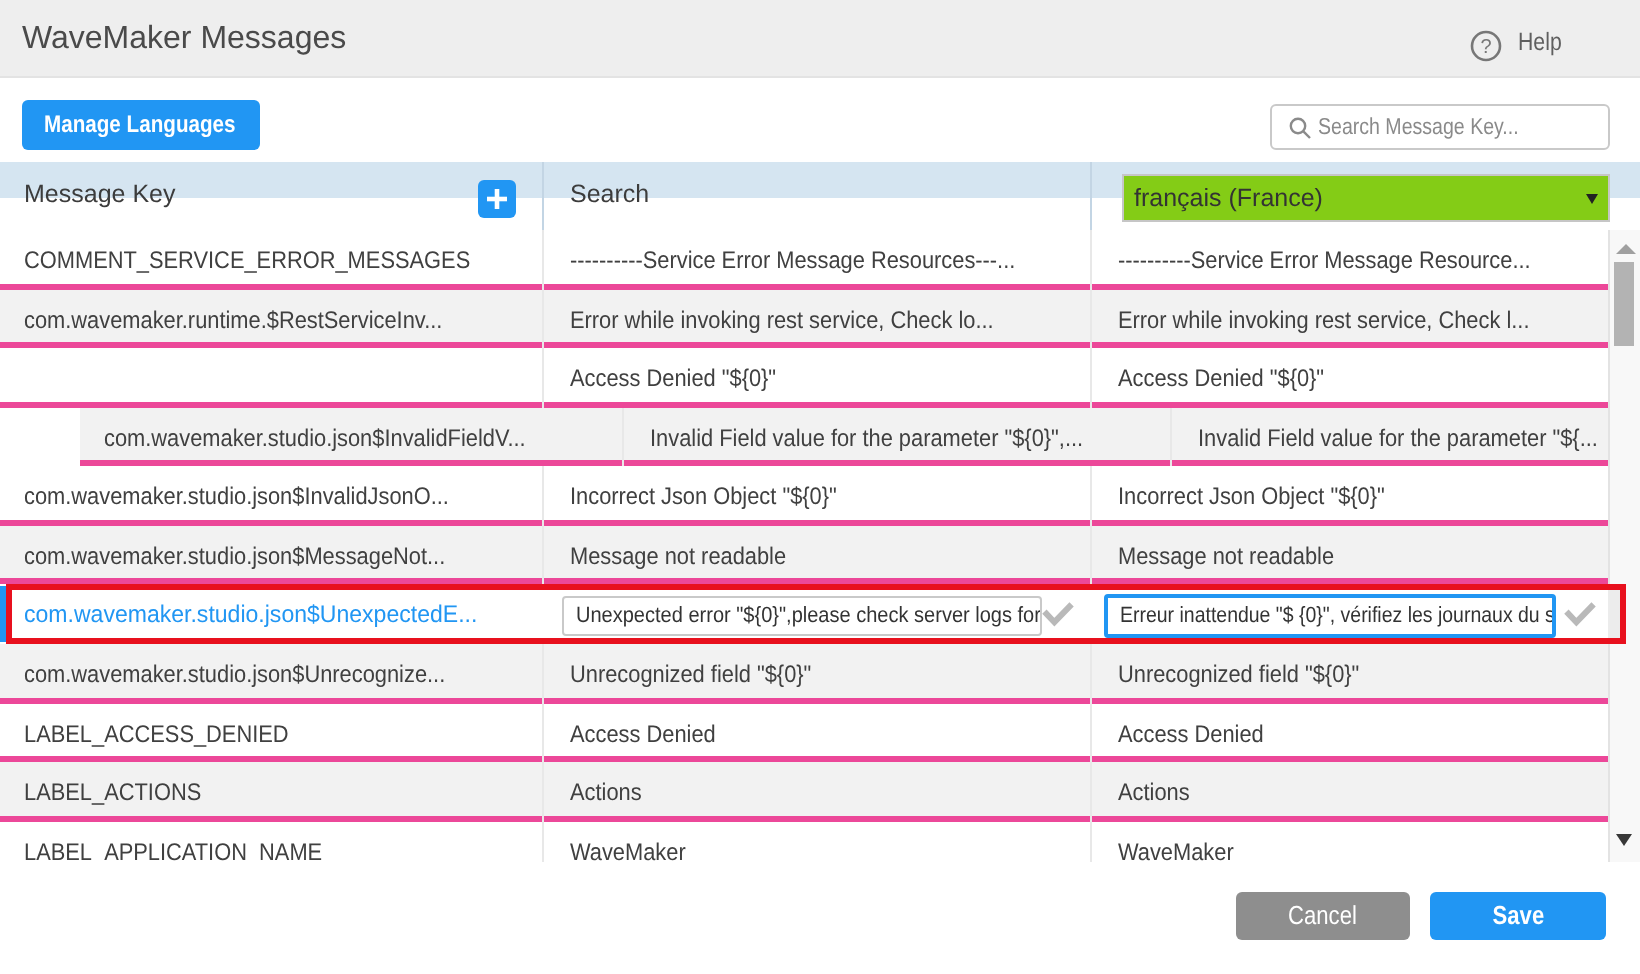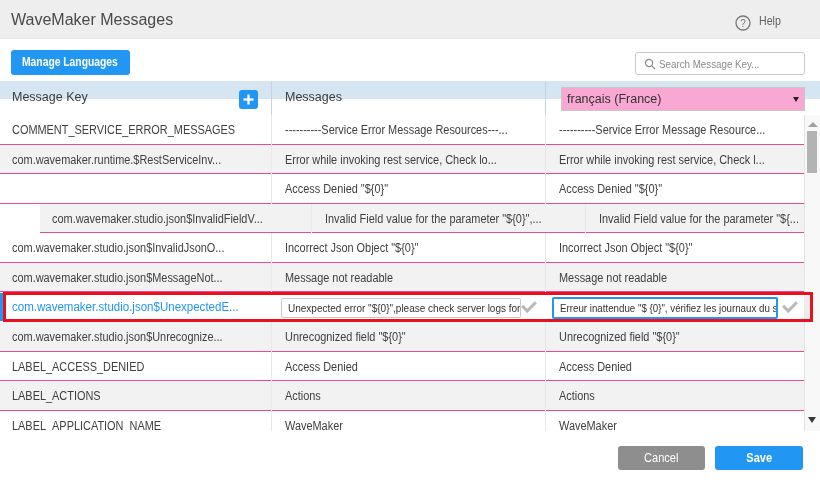--- a/index.html
+++ b/index.html
@@ -16,25 +16,25 @@
 .btn-manage span { position:absolute; left:11px; top:5px; font-size:12px; font-weight:bold; color:#fff; display:inline-block; transform:scaleX(0.86); transform-origin:0 50%; white-space:nowrap; }
 .searchbox { left:635px; top:52px; width:170px; height:23px; border:1px solid #c9c9c9; border-radius:3px; background:#fff; }
 .searchtxt { left:23px; top:4.5px; font-size:11.5px; color:#8a8a8a; position:absolute; }
 
 .thead { left:0; top:81px; width:820px; height:18px; background:#d5e5f1; }
 .th1 { left:12px; top:9px; font-size:12.5px; color:#3c3c3c; position:absolute; }
 .th2 { left:285px; top:9px; font-size:12.5px; color:#3c3c3c; position:absolute; }
 .colsep1 { position:absolute; left:271px; top:0; width:1px; height:34px; background:#c3d5e4; }
 .colsep2 { position:absolute; left:545px; top:0; width:1px; height:34px; background:#c3d5e4; }
 .plusbtn { position:absolute; left:239px; top:9px; width:19px; height:19px; background:#2196f3; border-radius:3px; }
-.select { position:absolute; left:561px; top:6px; width:244px; height:24px; background:#f9a8d4; border:1px solid #c6c6c6; }
+.select { position:absolute; left:561px; top:6px; width:244px; height:24px; background:#84cc16; border:1px solid #c6c6c6; }
 .seltxt { position:absolute; left:5px; top:4px; font-size:12.5px; color:#333; }
 .selarrow { position:absolute; right:5px; top:9px; width:0; height:0; border-left:3.2px solid transparent; border-right:3.2px solid transparent; border-top:5.5px solid #222; }
 
-.row { left:0; width:804px; height:29.5px; border-bottom:1px solid #ec4899; }
+.row { left:0; width:804px; height:29.5px; border-bottom:3px solid #ec4899; }
 .row .c1 { position:absolute; left:12px; top:8px; font-size:12px; color:#404040; }
 .row .c2 { position:absolute; left:285px; top:8px; font-size:12px; color:#404040; }
 .row .c3 { position:absolute; left:559px; top:8px; font-size:12px; color:#404040; }
 .row .vs1 { position:absolute; left:271px; top:0; width:1px; height:29.5px; background:#e8e8e8; }
 .row .vs2 { position:absolute; left:545px; top:0; width:1px; height:29.5px; background:#e8e8e8; }
 .rowg { background:#f2f2f2; }
 
 .hlrow { left:0; top:292px; width:804px; height:30px; background:#fff; }
 .hlborder { position:absolute; left:2.5px; top:-0.5px; width:810.5px; height:30.5px; border:3px solid #e8101e; z-index:5; }
 .bluebar { position:absolute; left:0; top:1px; width:2.5px; height:28px; background:#2196f3; }
@@ -77,21 +77,21 @@
 
 <div class="abs thead">
   <span class="th1">Message Key</span>
   <div class="plusbtn">
     <svg width="19" height="19" viewBox="0 0 19 19">
       <line x1="9.5" y1="4.5" x2="9.5" y2="14.5" stroke="#fff" stroke-width="2.3"></line>
       <line x1="4.5" y1="9.5" x2="14.5" y2="9.5" stroke="#fff" stroke-width="2.3"></line>
     </svg>
   </div>
   <div class="colsep1"></div>
-  <span class="th2">Messages</span>
+  <span class="th2">Search</span>
   <div class="colsep2"></div>
   <div class="select">
     <span class="seltxt">français (France)</span>
     <div class="selarrow"></div>
   </div>
 </div>
 
 <div class="abs row" style="top:115px;">
   <span class="c1"><span class="tx">COMMENT_SERVICE_ERROR_MESSAGES</span></span>
     <span class="c2"><span class="tx">----------Service Error Message Resources---...</span></span>

